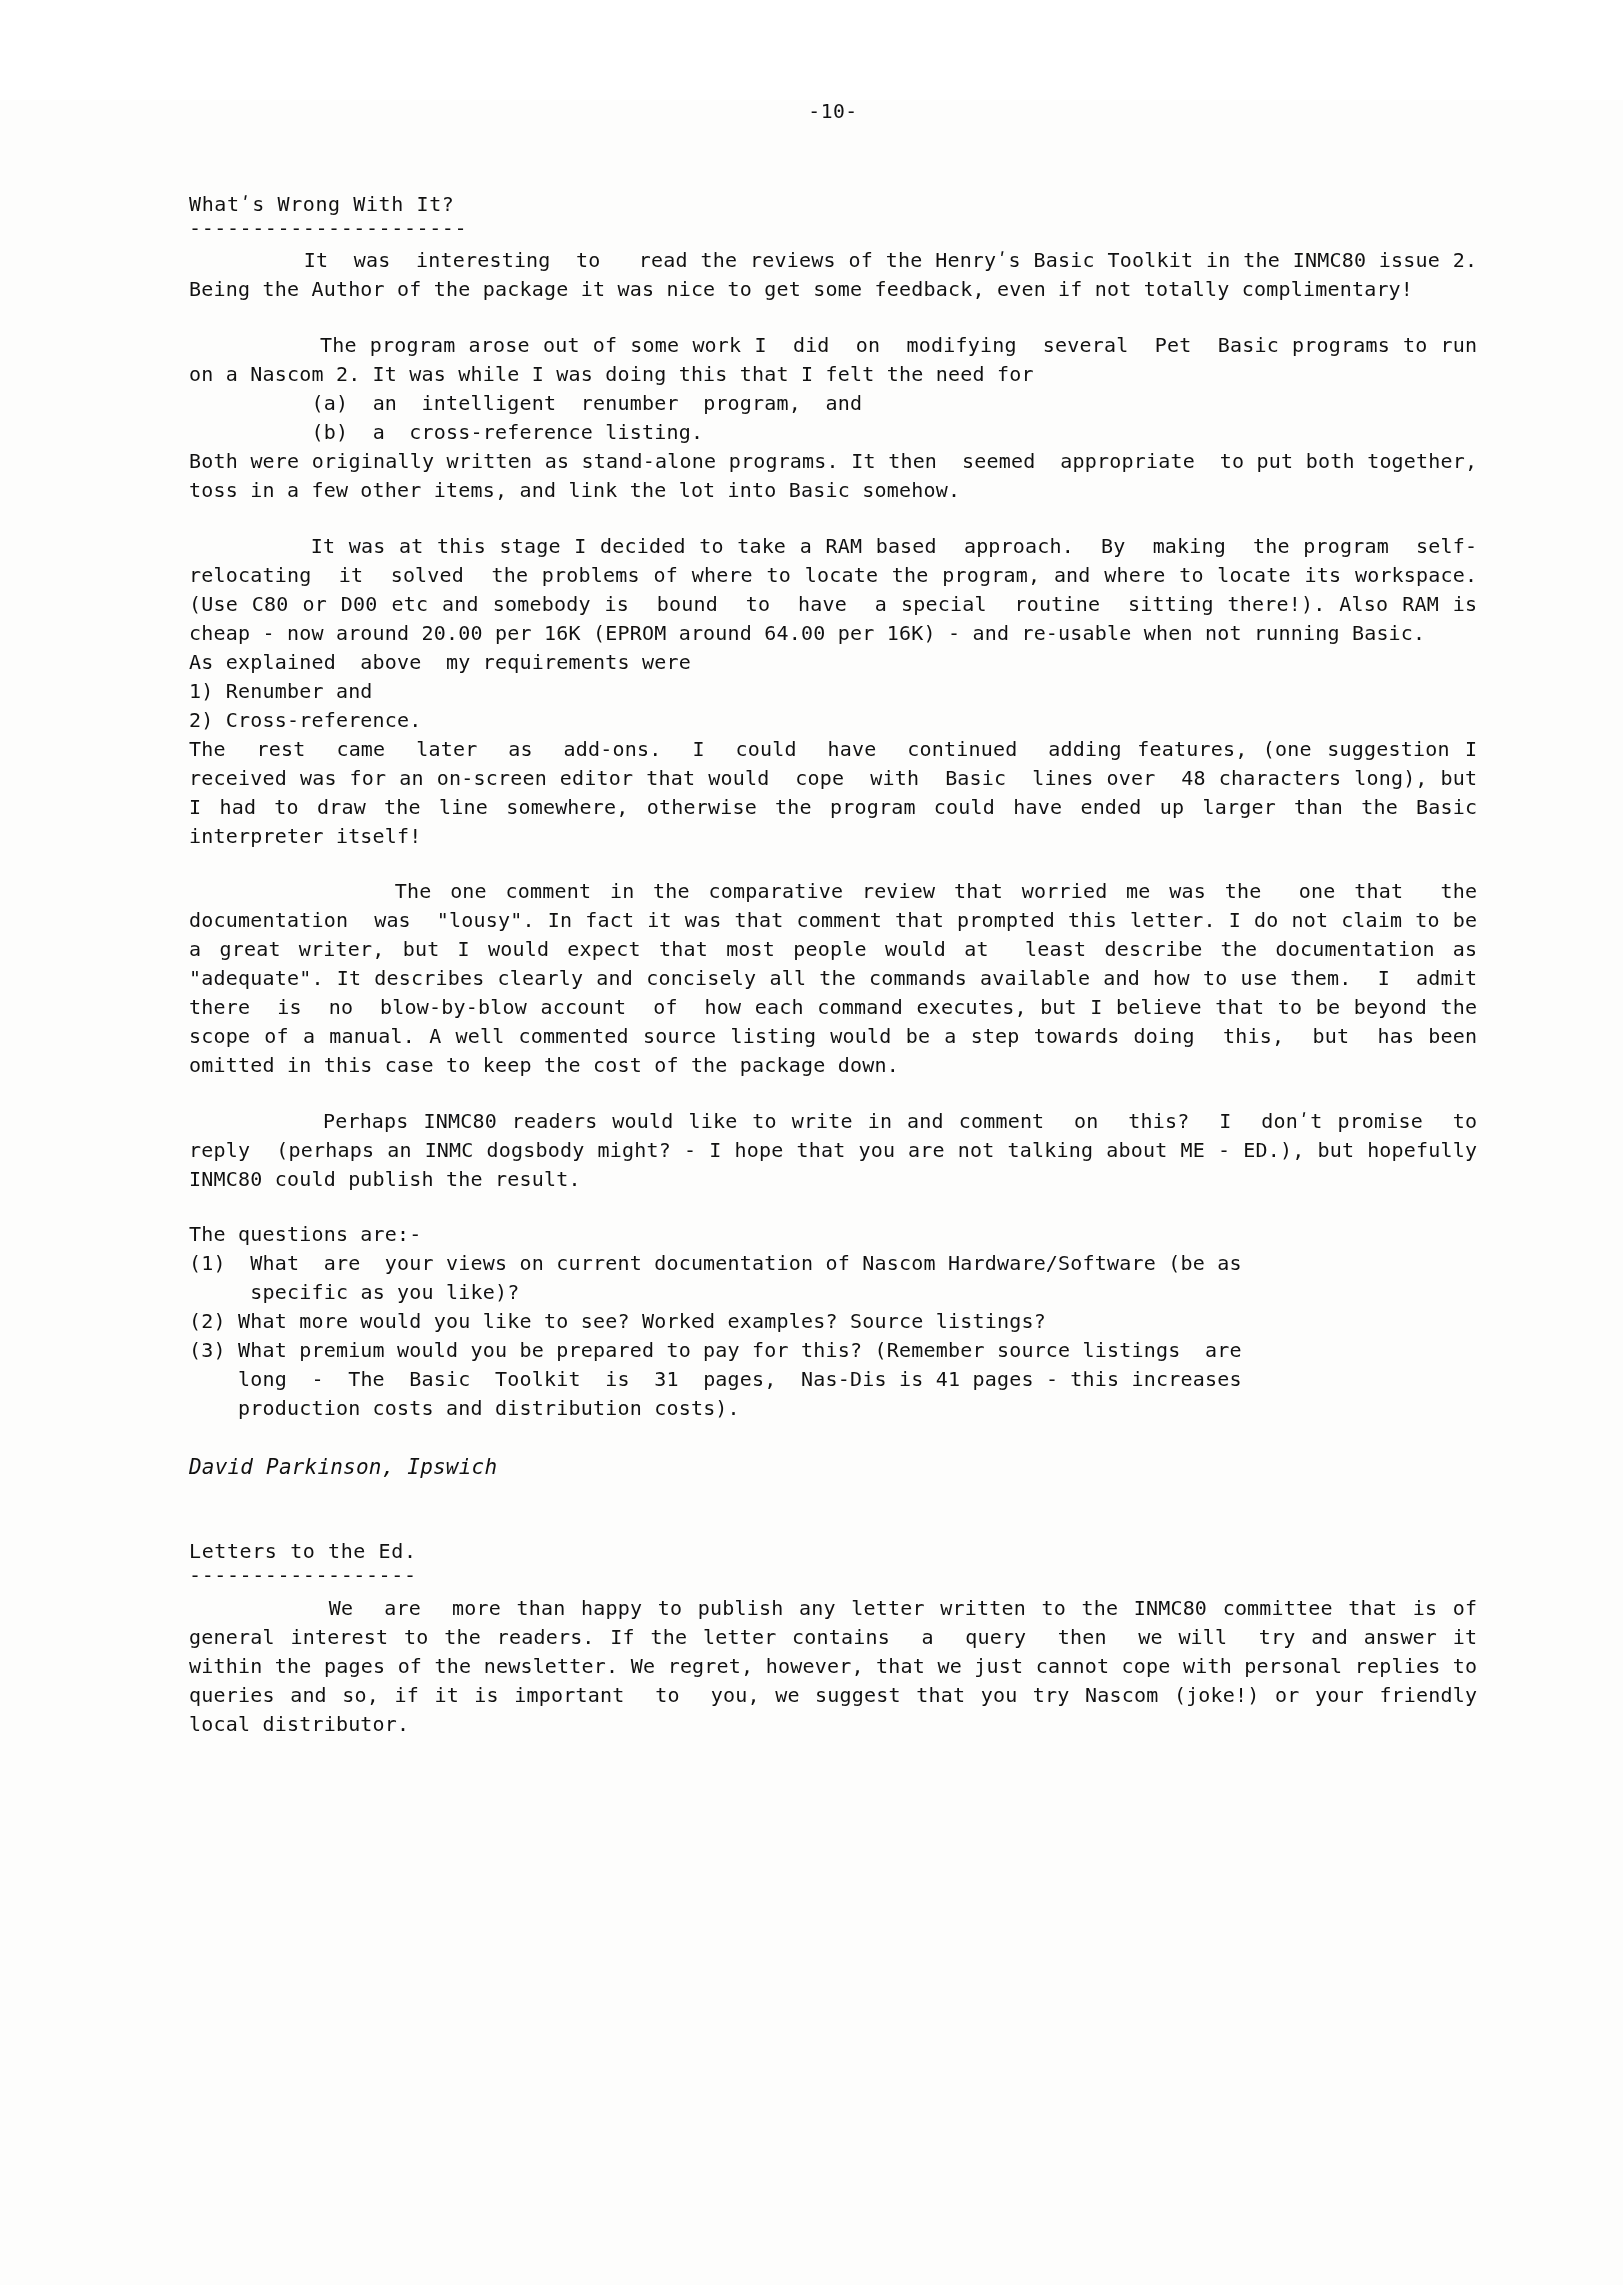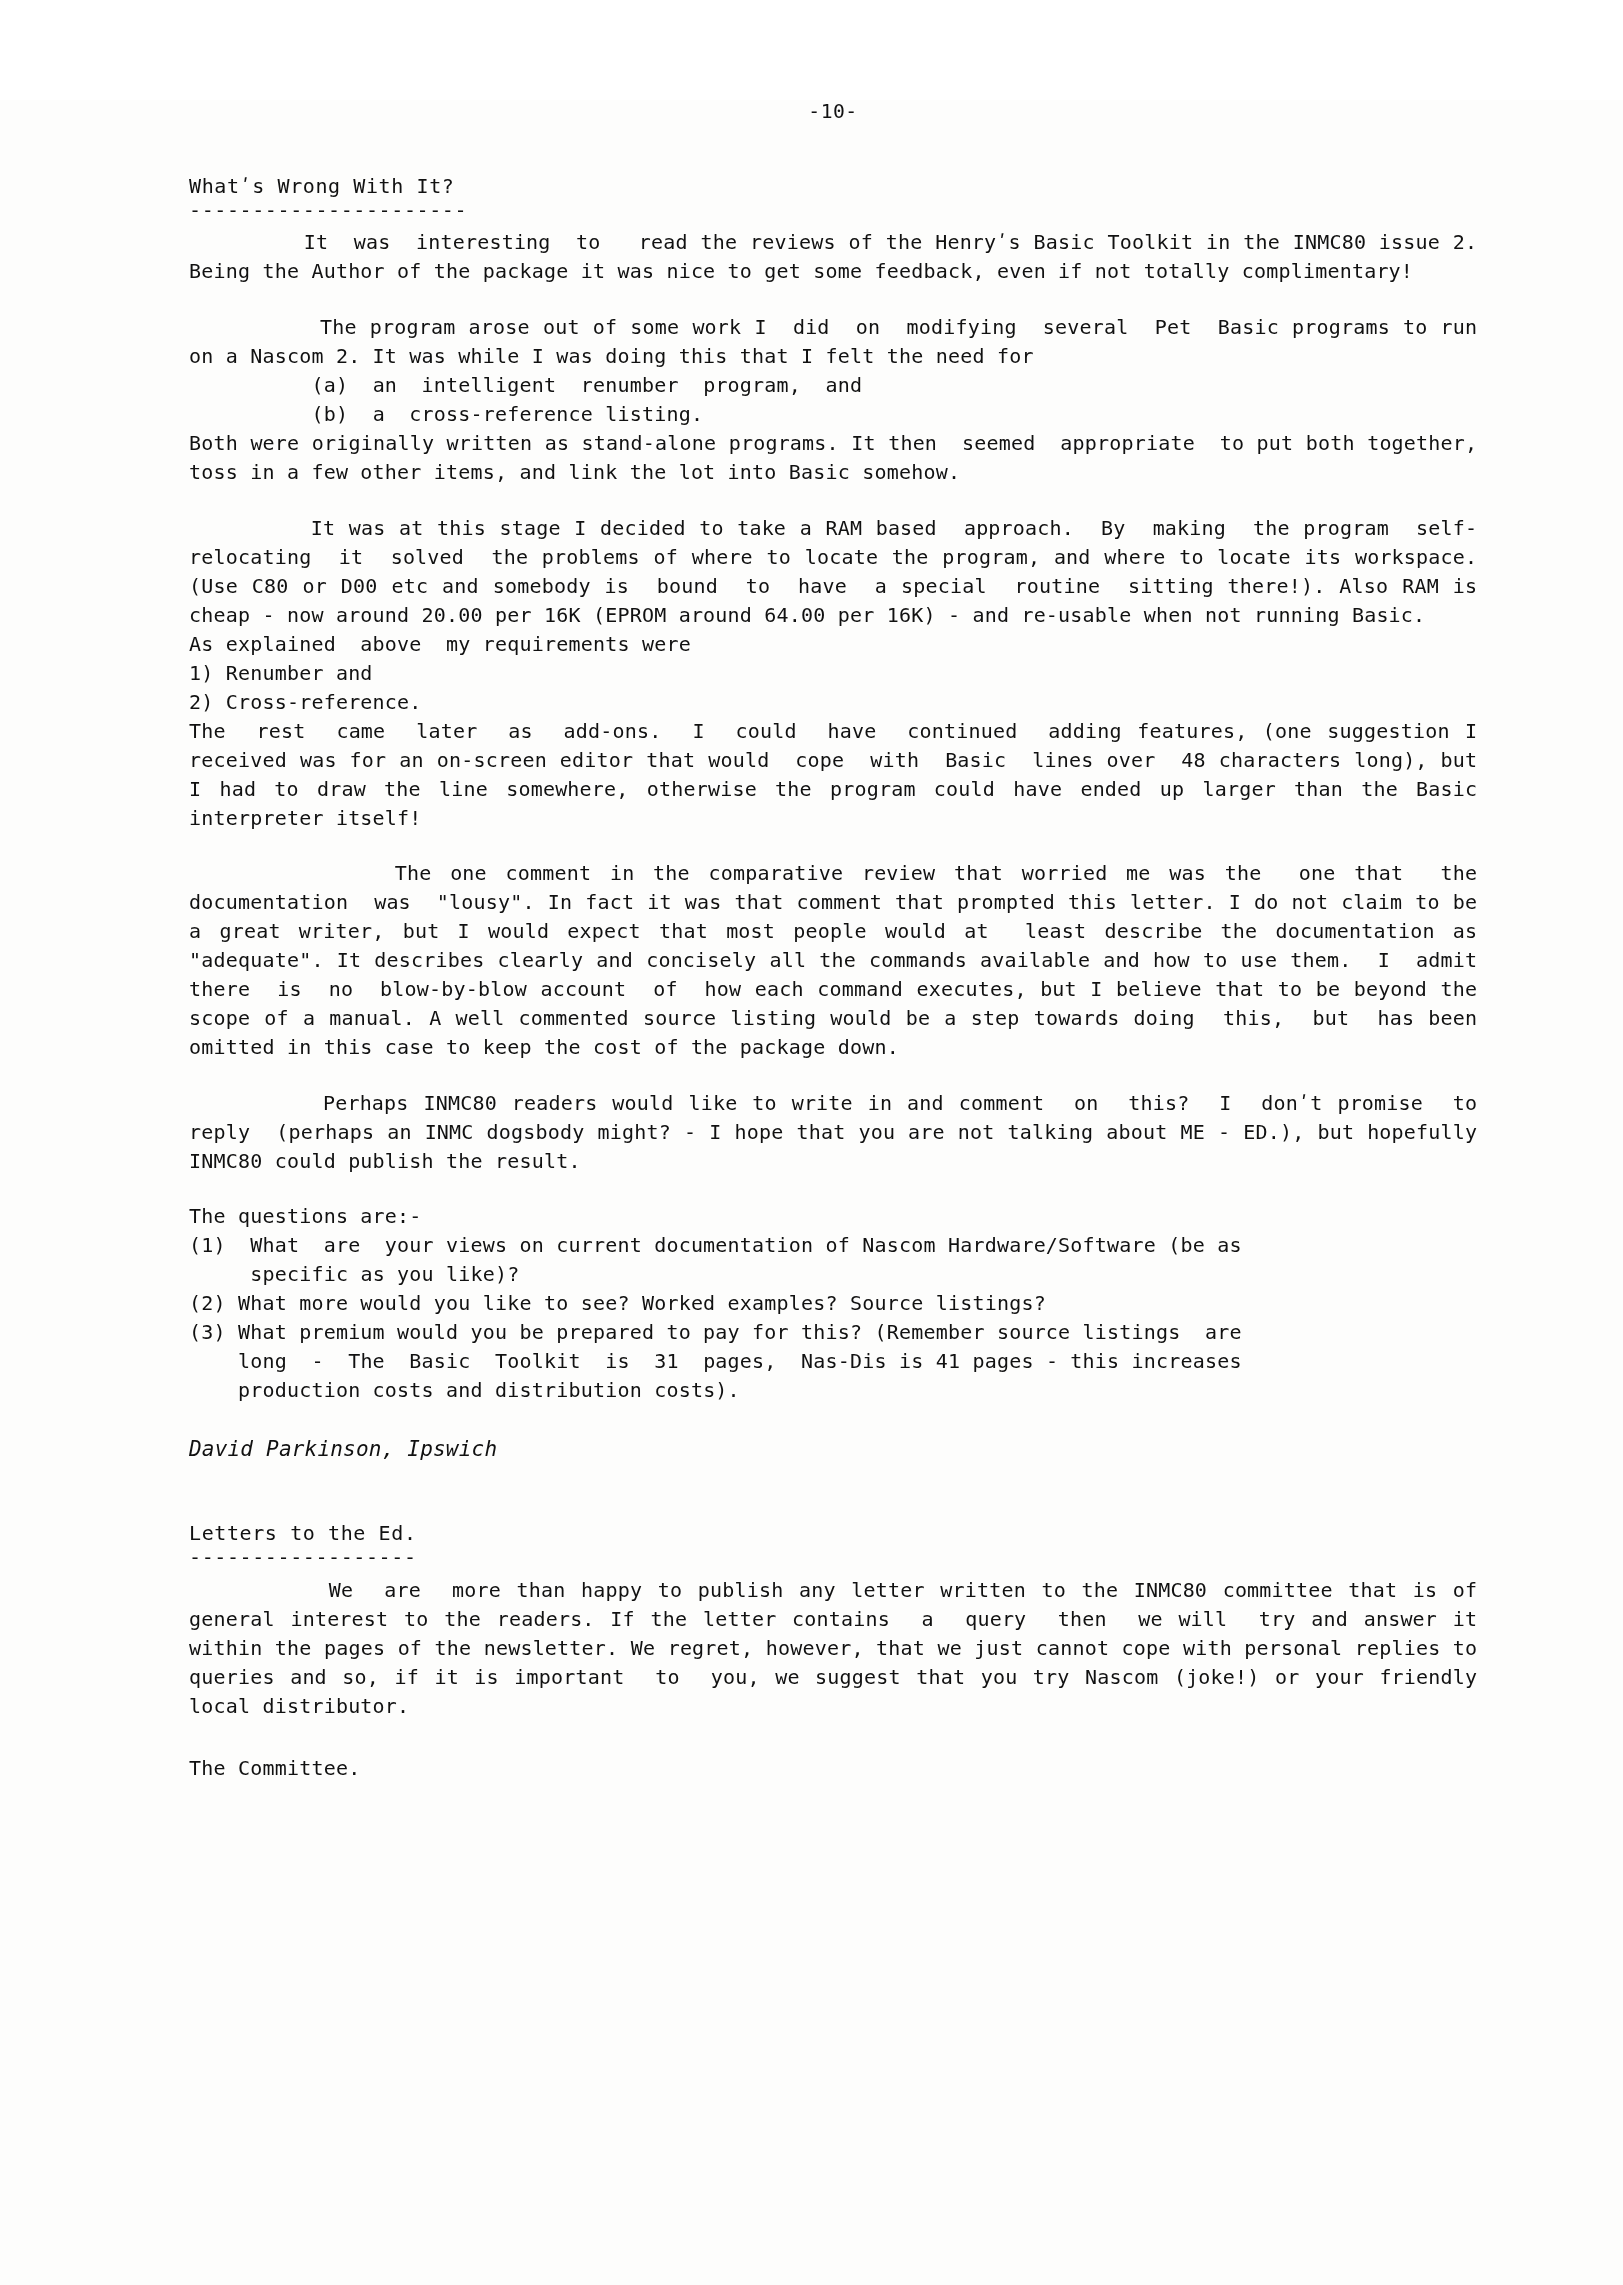--- a/index.html
+++ b/index.html
@@ -31,21 +31,21 @@
   .content {
     margin: 0 auto;
     width: 1379px;
     padding-left: 67px;
     padding-right: 19.7px;
     box-sizing: border-box;
   }
   .heading {
     font-size: 20px;
     letter-spacing: 0.6px;
-    margin-top: 51px;
+    margin-top: 69px;
     white-space: pre;
   }
   .rule {
     font-size: 20px;
     letter-spacing: 0.6px;
     line-height: 12.8px;
     margin-top: 5.9px;
     margin-bottom: 11.8px;
     white-space: pre;
   }
@@ -127,18 +127,17 @@
     <div class="indent-list">(3) What premium would you be prepared to pay for this? (Remember source listings  are
     long  -  The  Basic  Toolkit  is  31  pages,  Nas-Dis is 41 pages - this increases
     production costs and distribution costs).</div>
 
     <div class="sig">David Parkinson, Ipswich</div>
 
     <div class="section2">
       <div class="heading" style="margin-top:18px">Letters to the Ed.</div>
       <div class="rule">------------------</div>
       <p class="para nogap">         We  are  more than happy to publish any letter written to the INMC80 committee that is of general interest to the readers. If the letter contains  a  query  then  we will  try and answer it within the pages of the newsletter. We regret, however, that we just cannot cope with personal replies to queries and so, if it is important  to  you, we suggest that you try Nascom (joke!) or your friendly local distributor.</p>
-      <div class="closing">The Committee.</div>
     </div>
 
   </div>
 </div>
 
 
 </body></html>

